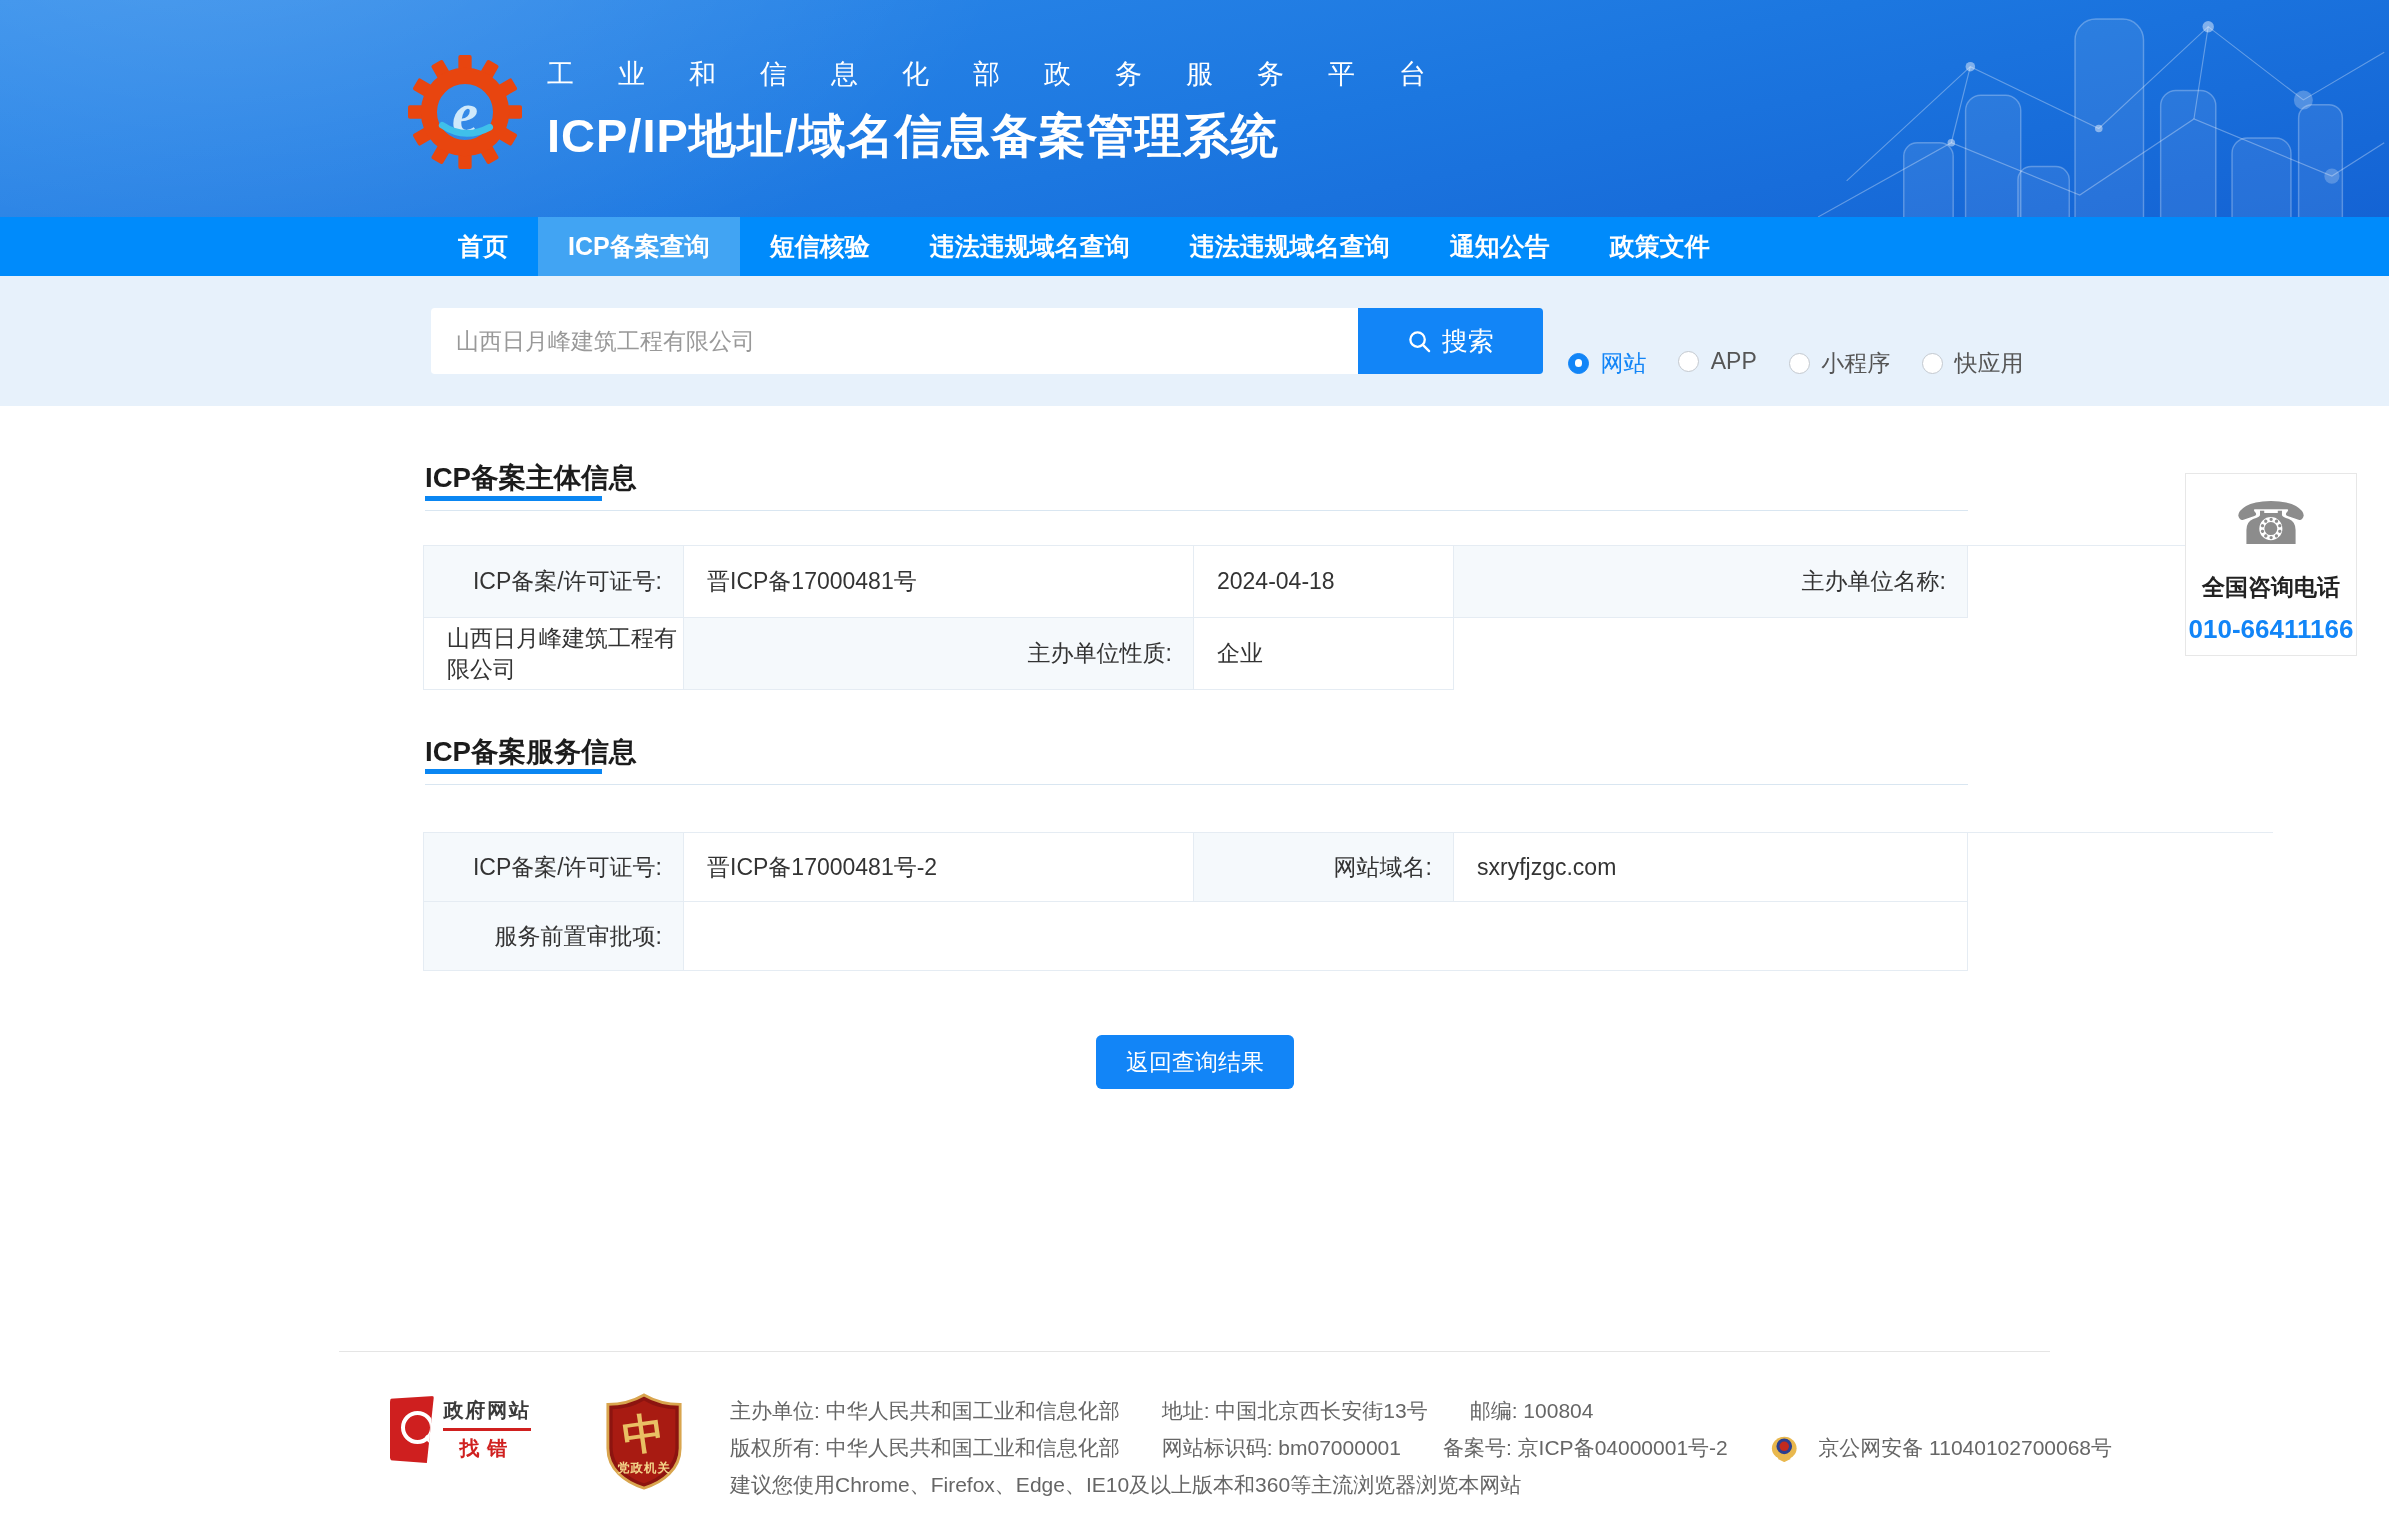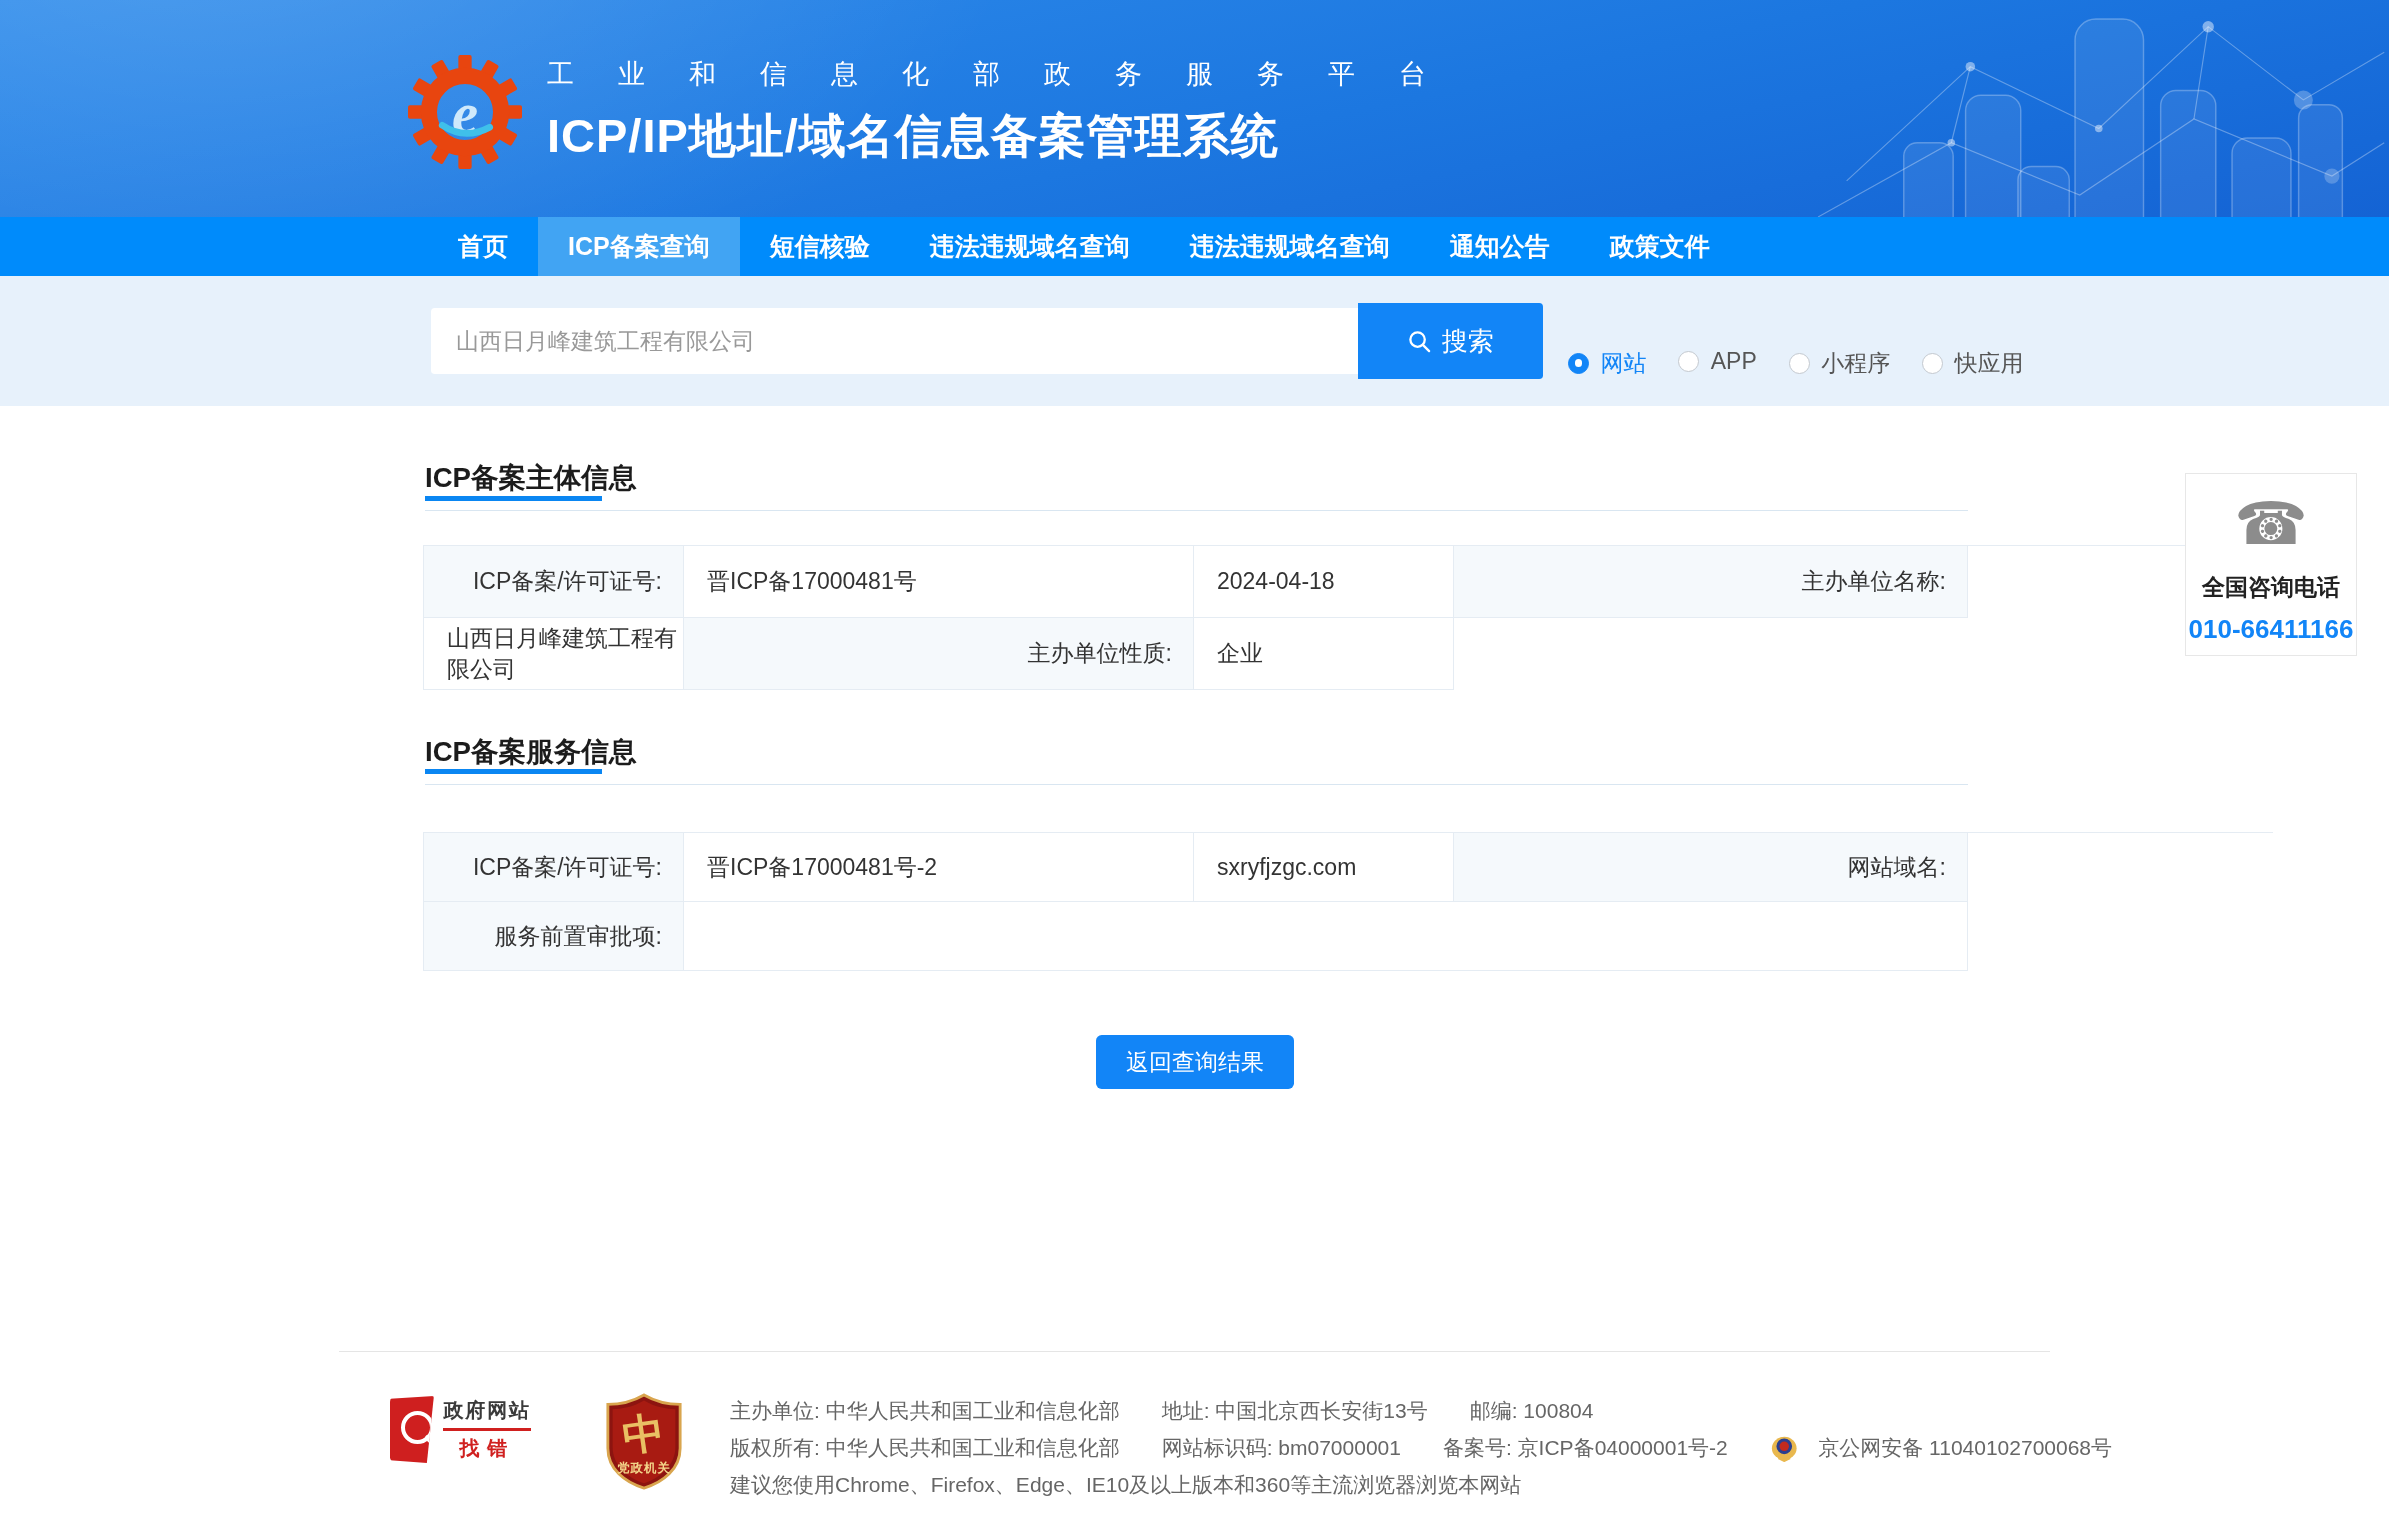--- a/index.html
+++ b/index.html
@@ -24,21 +24,21 @@
   .nav-item { display:flex; align-items:center; padding:0 30px; color:#fff; font-size:25px;
               font-weight:700; cursor:pointer; white-space:nowrap; }
   .nav-item.active { background:#41a4f3; }
 
   
   .search-band { position:absolute; left:0; top:276px; width:2389px; height:130px; background:#e7f1fb;
                  display:flex; align-items:center; padding-left:431px; }
   .search-input { width:927px; height:66px; border:none; outline:none; background:#fff;
                   border-radius:3.8px 0 0 3.8px; font-size:23px; color:#999; padding:0 25px;
                   font-family:"Liberation Sans", sans-serif; }
-  .search-btn { width:185px; height:76px; border:none; background:#1285f7; color:#fff; font-size:26px;
+  .search-btn { width:185px; height:66px; border:none; background:#1285f7; color:#fff; font-size:26px;
                 border-radius:0 3.8px 3.8px 0; cursor:pointer; display:flex; align-items:center;
                 justify-content:center; gap:9.5px; font-family:"Liberation Sans", sans-serif; }
   .radio-group { display:flex; align-items:flex-start; margin-left:25px; margin-top:44px; gap:32px; }
   .radio-opt { display:flex; align-items:center; gap:11.4px; cursor:pointer; }
   .radio { width:21px; height:21px; border-radius:50%; background:#fff; border:1.9px solid #c4c9cf; position:relative; }
   .radio.on { background:#1285f7; border-color:#1285f7; }
   .radio.on::after { content:""; position:absolute; left:5.7px; top:5.7px; width:7.6px; height:7.6px;
                      border-radius:50%; background:#fff; }
   .radio-label { font-size:23px; color:#555; }
   .radio-opt.on .radio-label { color:#1285f7; }
@@ -208,22 +208,22 @@
     <div class="cell val">企业</div>
   </div>
 
   <div class="sec-title" style="left:425px; top:733px;">ICP备案服务信息</div>
   <div class="sec-bar" style="left:425px; top:769px;"></div>
   <div class="sec-line" style="left:425px; top:784px;"></div>
 
   <div class="info-table t2" style="left:423px; top:832px;">
     <div class="cell lab">ICP备案/许可证号:</div>
     <div class="cell val">晋ICP备17000481号-2</div>
+    <div class="cell lab">网站域名:</div>
     <div class="cell val">sxryfjzgc.com</div>
-    <div class="cell lab">网站域名:</div>
     <div class="cell lab">服务前置审批项:</div>
     <div class="cell val span3"></div>
   </div>
 
   <button class="back-btn">返回查询结果</button>
 
   <div class="phone-card">
     <div class="phone-glyph">☎</div>
     <div class="phone-title">全国咨询电话</div>
     <div class="phone-num">010-66411166</div>

